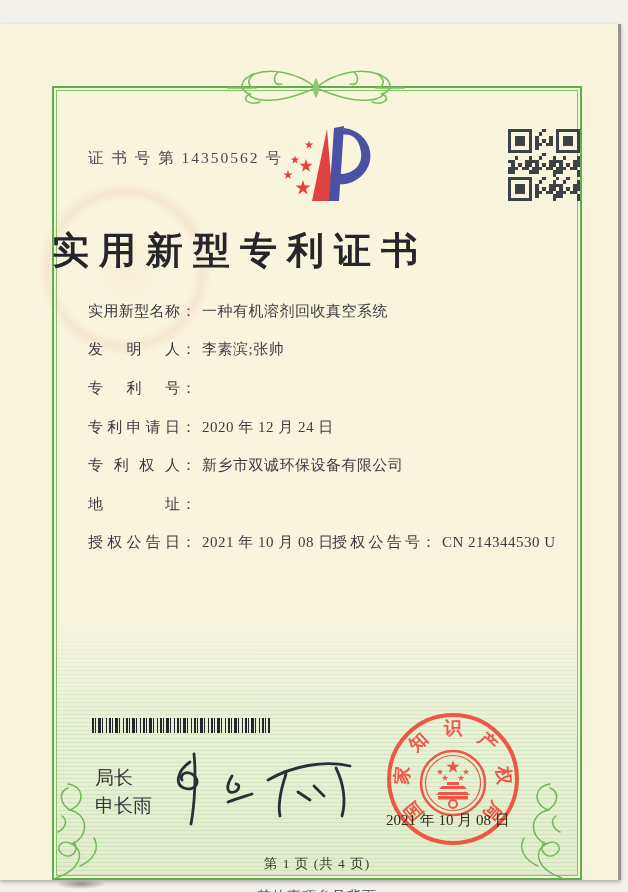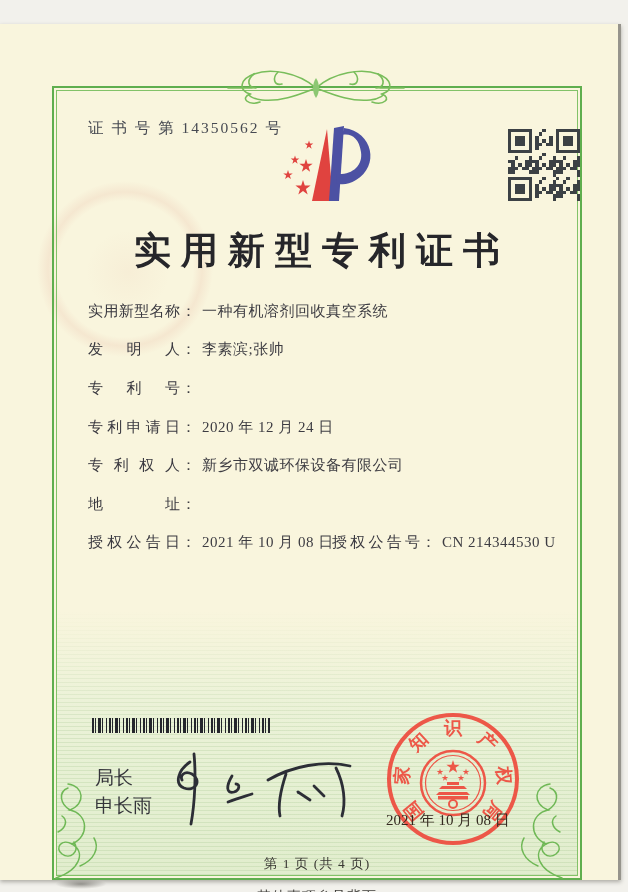--- a/index.html
+++ b/index.html
@@ -39,28 +39,28 @@
     background:repeating-linear-gradient(180deg, rgba(140,182,118,0.20) 0 1px, rgba(0,0,0,0) 1px 4px);
     -webkit-mask-image:linear-gradient(180deg, transparent 0%, #000 45%);
     mask-image:linear-gradient(180deg, transparent 0%, #000 45%);
   }
   .top-flourish { position:absolute; left:226px; top:40px; width:180px; height:48px; }
   .corner-flourish { position:absolute; width:74px; height:108px; }
   .corner-left  { left:46px;  top:750px; }
   .corner-right { right:46px; top:750px; transform:scaleX(-1); }
 
   .cert-no {
-    position:absolute; left:88px; top:94px;
+    position:absolute; left:88px; top:124px;
     font-size:15.5px; letter-spacing:2px; color:#474a52;
   }
   .logo { position:absolute; left:278px; top:98px; width:104px; height:97px; }
   .qr   { position:absolute; left:508px; top:105px; width:72px; height:72px; }
   .title {
     position:absolute; left:52px; top:202px; width:530px;
-    text-align:center; font-size:37px; font-weight:600; color:#26262a;
+    font-size:37px; font-weight:600; color:#26262a;
   }
   .title span { display:inline-block; letter-spacing:10px; margin-right:-10px; }
 
   .fields { position:absolute; left:88px; top:268px; width:475px; }
   .frow { height:38.6px; display:flex; align-items:center; position:relative;
           font-size:15px; color:#3d3c42; }
   .flabel { display:inline-block; width:92px; text-align:justify; text-align-last:justify;
             color:#3a3940; }
   .fcolon { margin:0 6px 0 1px; }
   .fvalue { letter-spacing:0.5px; white-space:nowrap; }

